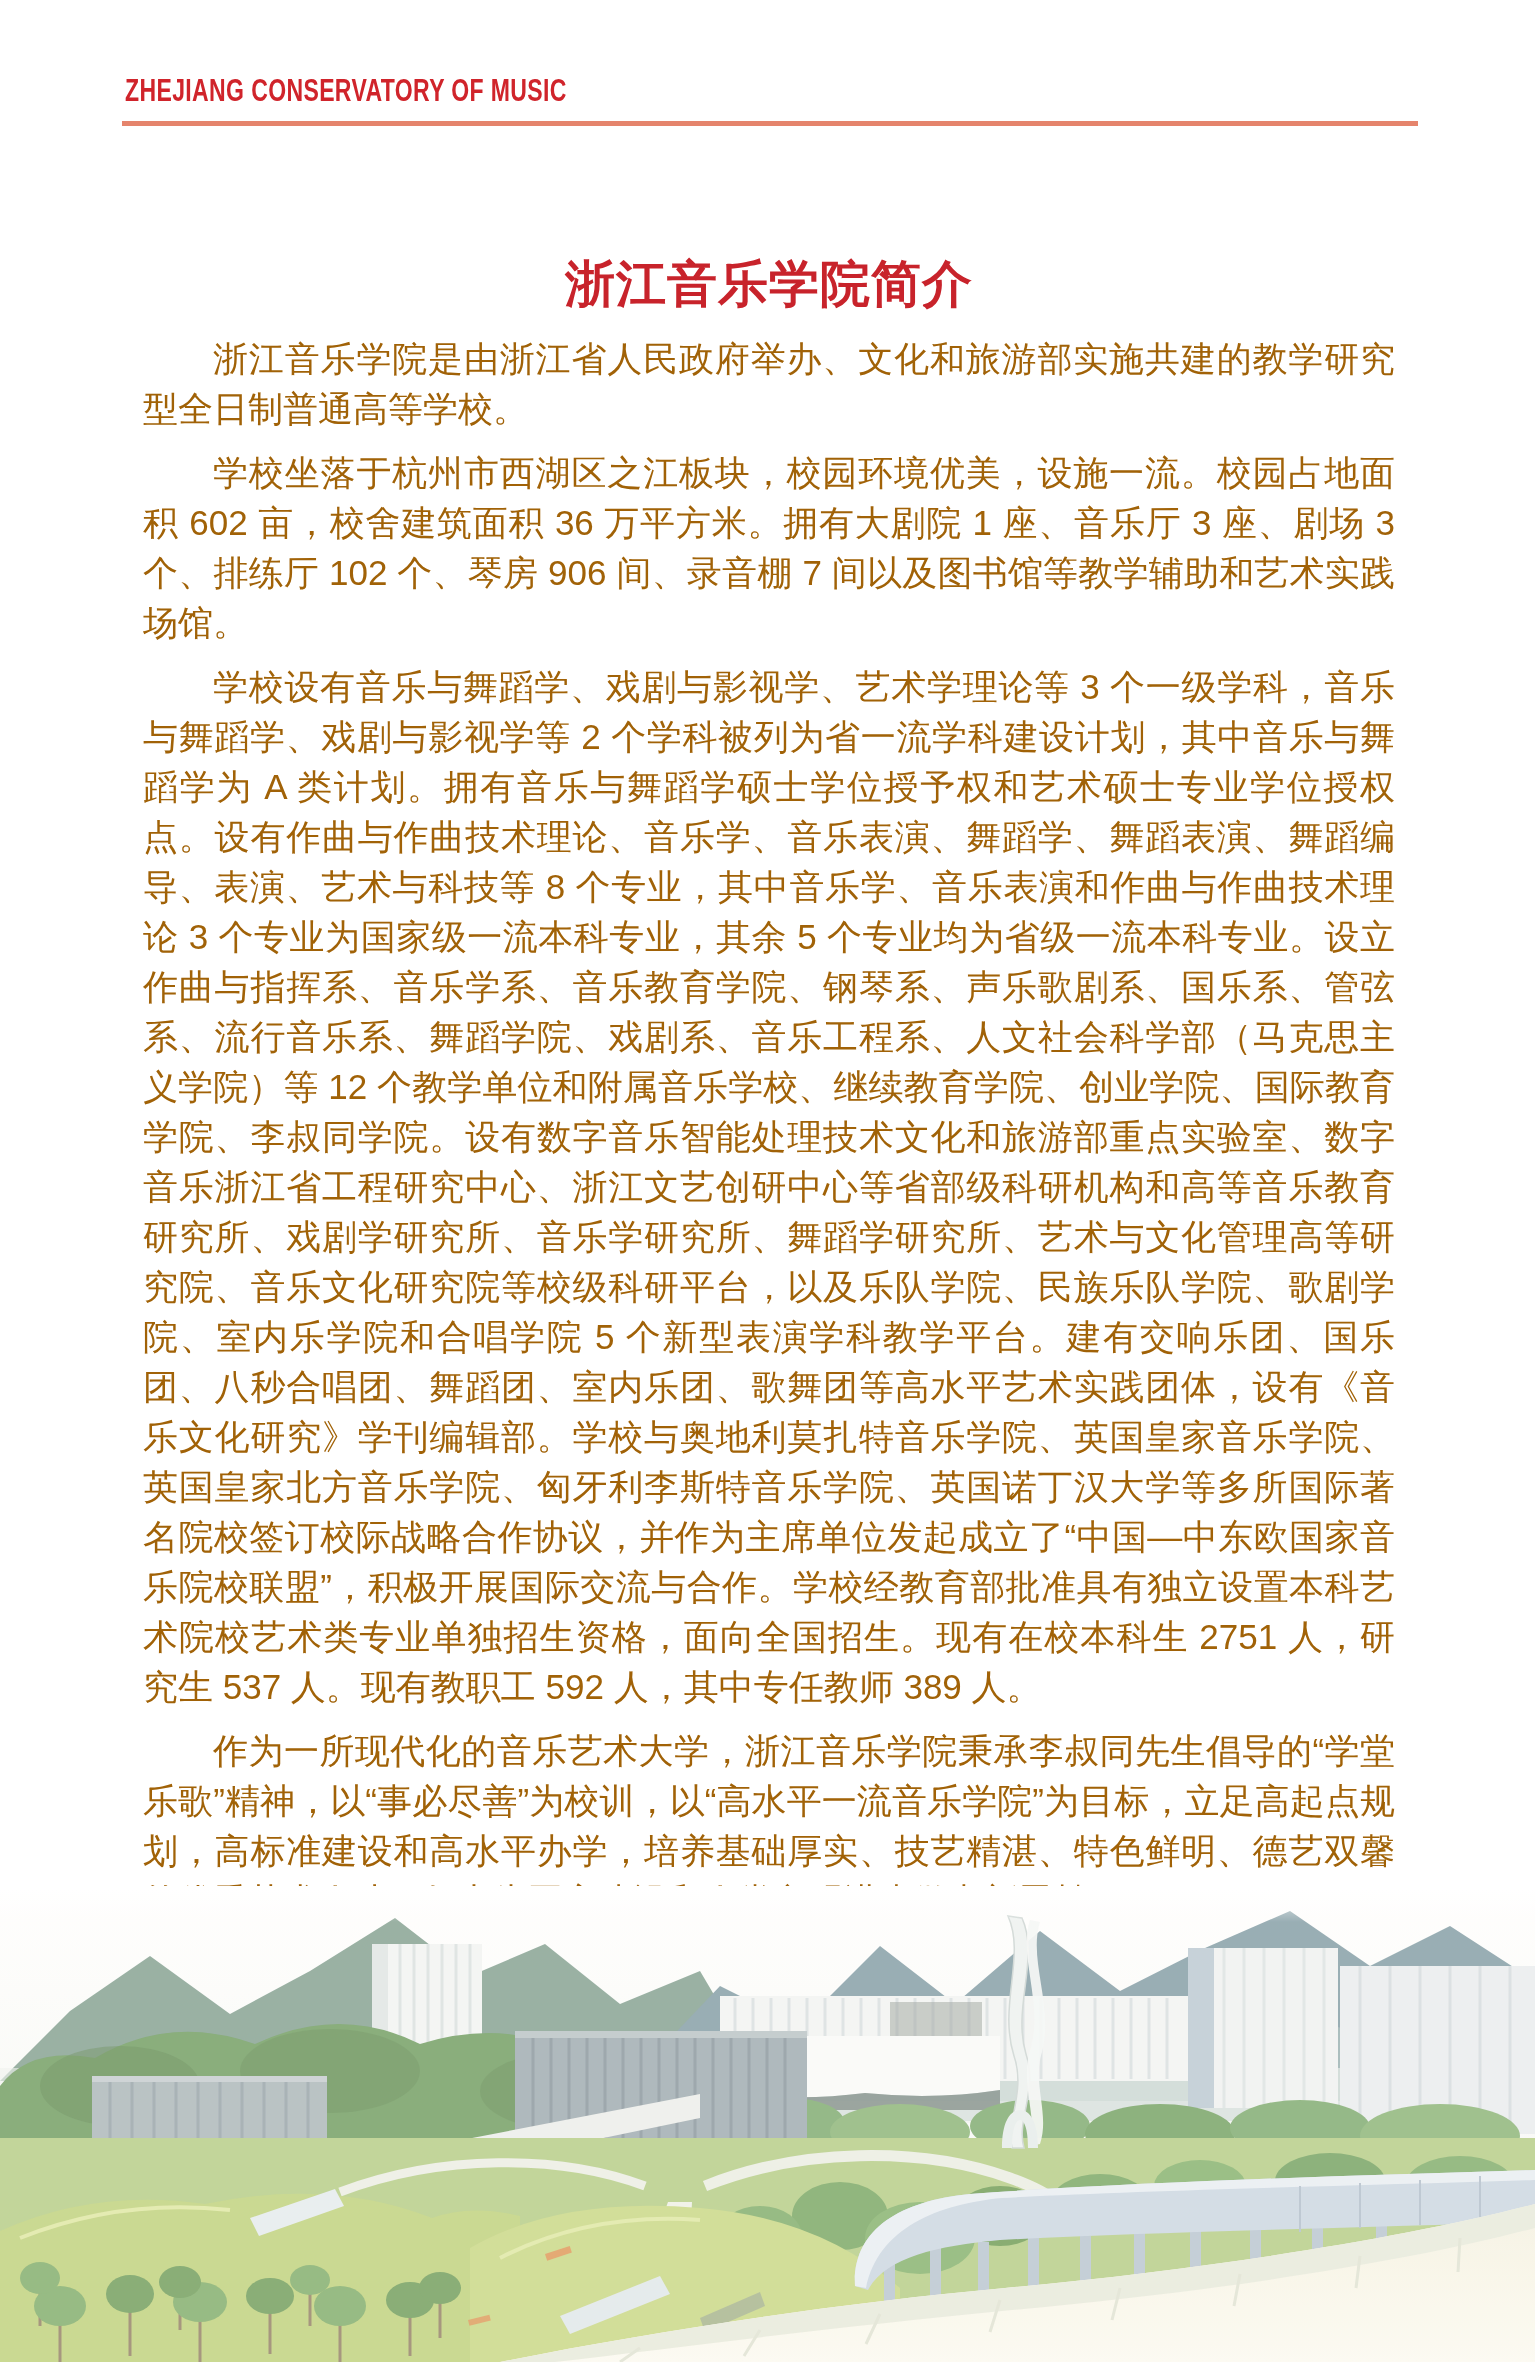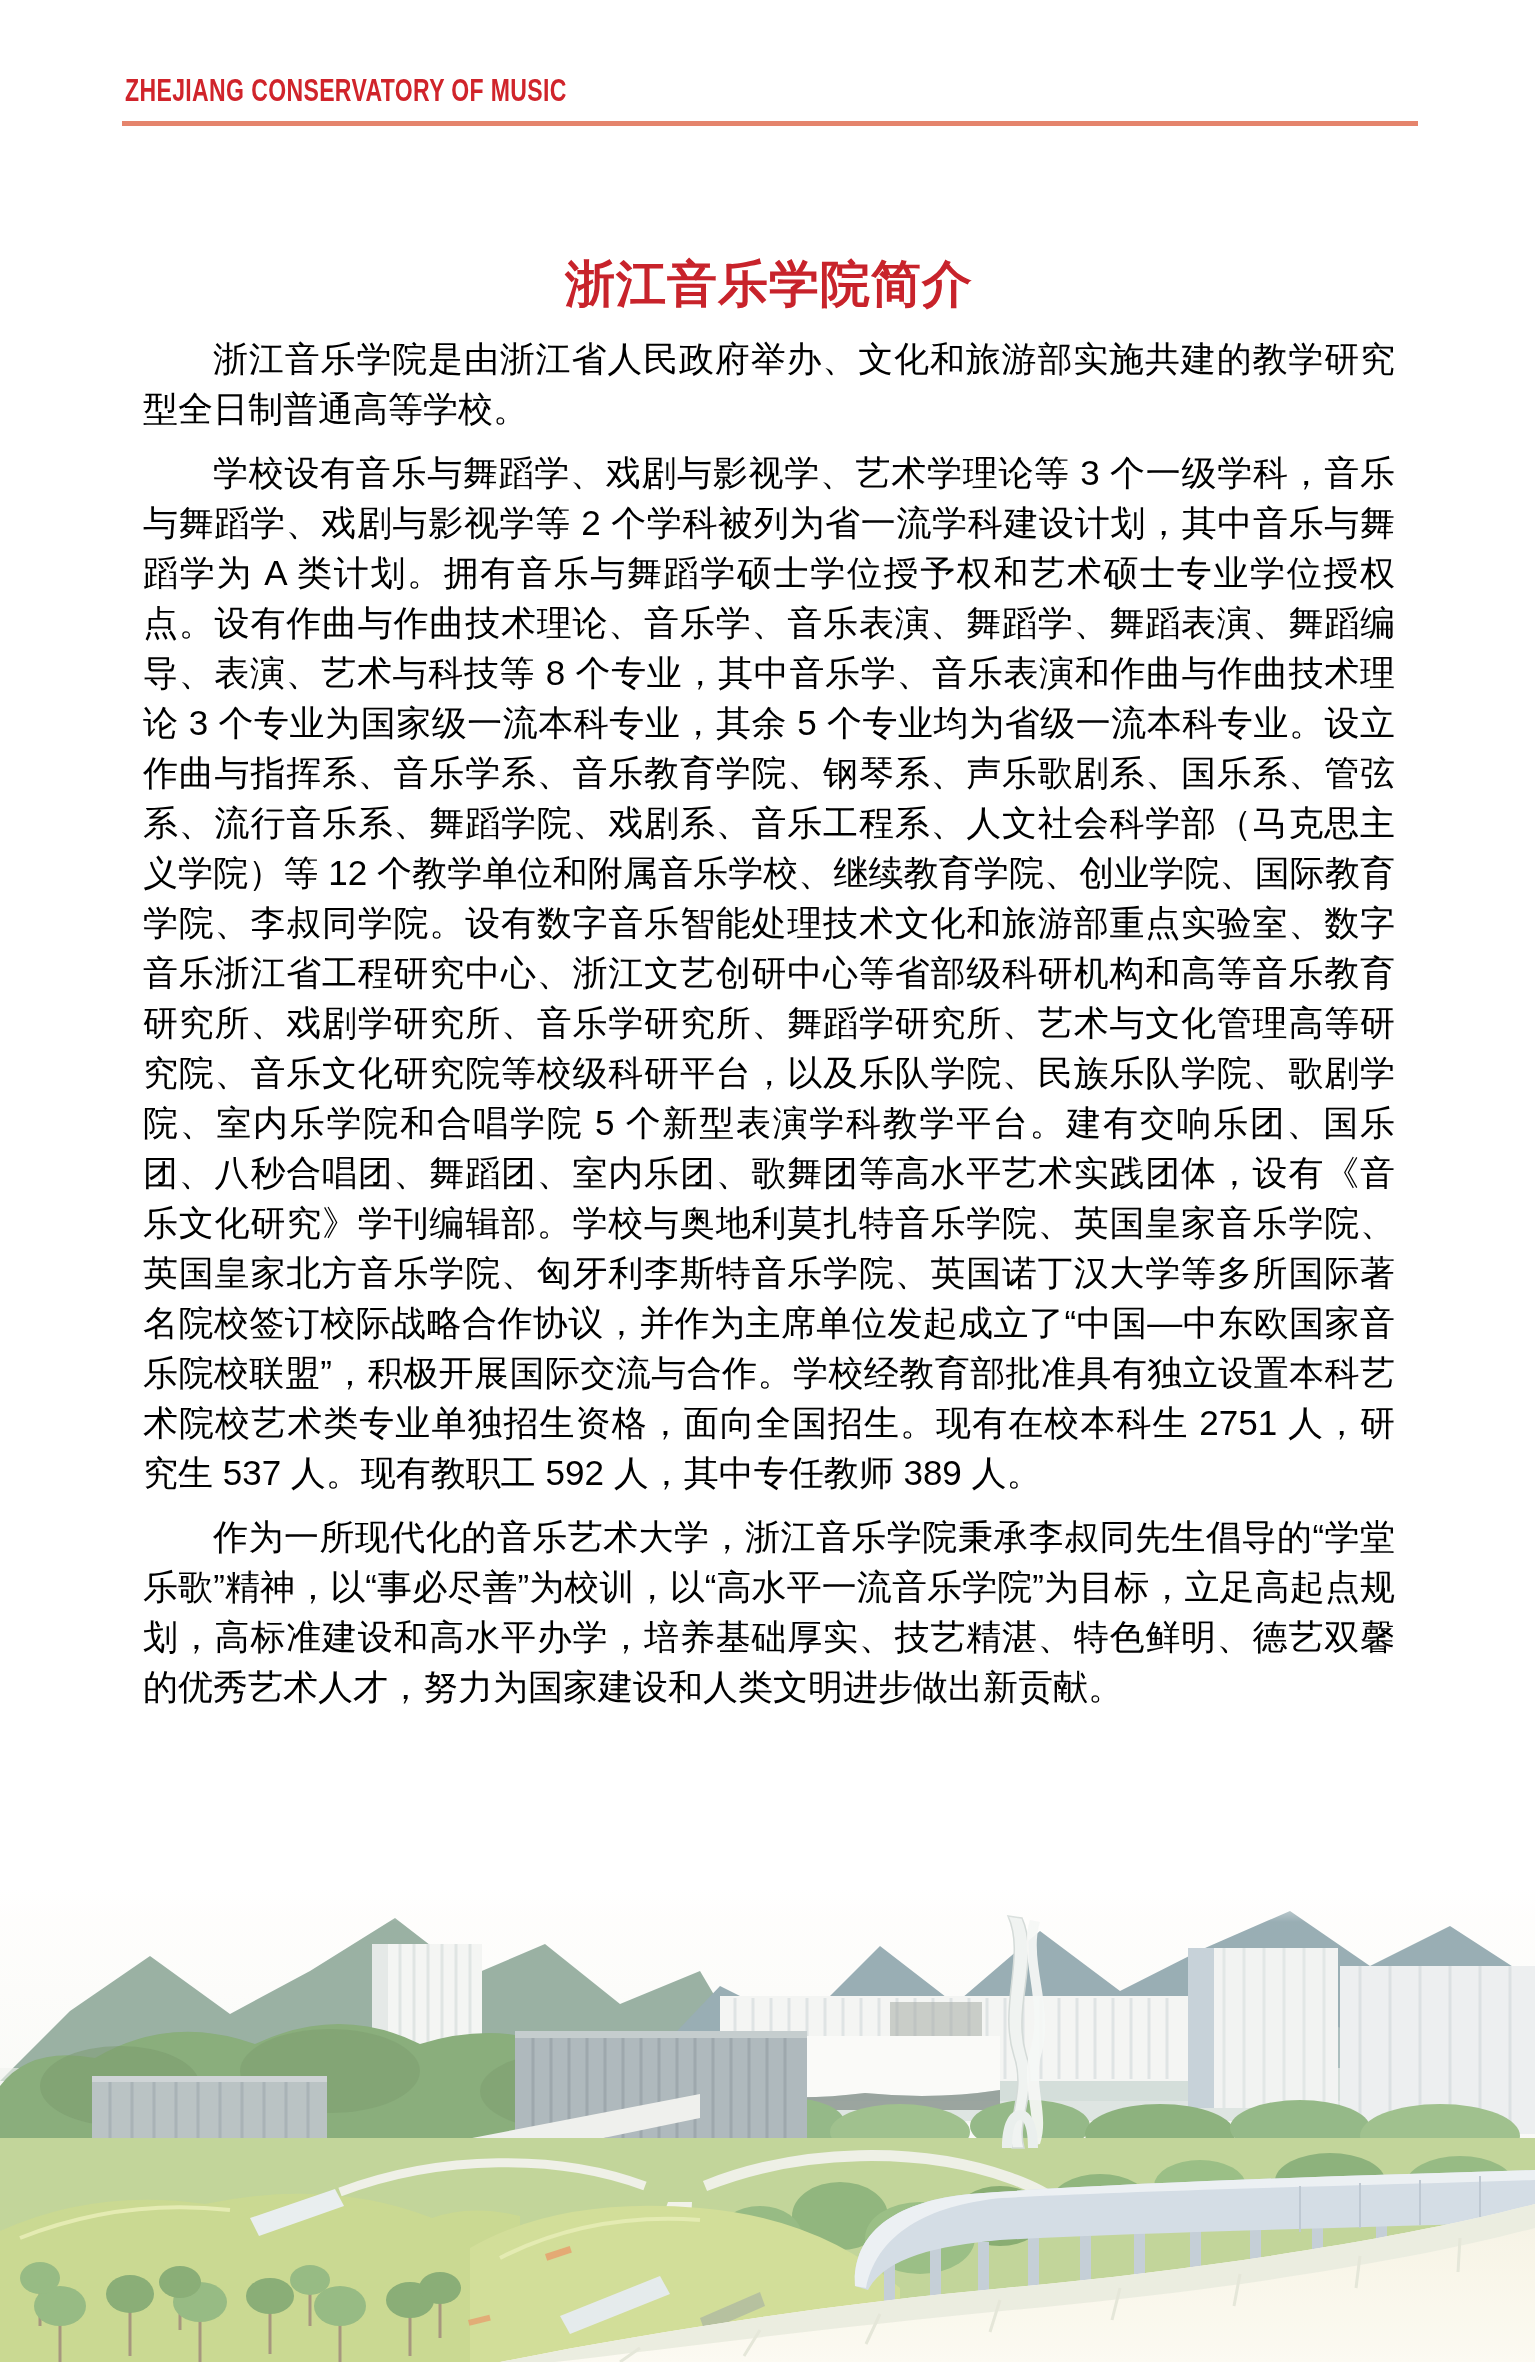--- a/index.html
+++ b/index.html
@@ -22,21 +22,21 @@
   }
   .doc-title{
     position:absolute;left:143px;top:205px;width:1252px;
     text-align:center;
     font-family:"Liberation Serif","DejaVu Serif",serif;
     font-weight:bold;font-size:50px;line-height:90px;color:#c8232b;
     letter-spacing:1px;
   }
   .content{
     position:absolute;left:143px;top:334px;width:1252px;
-    color:#000000;
+    color:#a16207;
   }
   .content p{
     margin:0 0 14px 0;
     font-size:35px;line-height:50px;
     text-align:justify;
     text-indent:2em;
   }
   .photo{
     position:absolute;left:0;top:1886px;width:1535px;height:476px;
     display:block;
@@ -47,20 +47,21 @@
 
 <div class="page">
 
   <div class="brand">ZHEJIANG CONSERVATORY OF MUSIC</div>
   <div class="rule"></div>
 
   <h1 class="doc-title">浙江音乐学院简介</h1>
 
   <div class="content">
     <p>浙江音乐学院是由浙江省人民政府举办、文化和旅游部实施共建的教学研究型全日制普通高等学校。</p>
+    <p>学校坐落于杭州市西湖区之江板块，校园环境优美，设施一流。校园占地面积 602 亩，校舍建筑面积 36 万平方米。拥有大剧院 1 座、音乐厅 3 座、剧场 3 个、排练厅 102 个、琴房 906 间、录音棚 7 间以及图书馆等教学辅助和艺术实践场馆。</p>
     <p>学校设有音乐与舞蹈学、戏剧与影视学、艺术学理论等 3 个一级学科，音乐与舞蹈学、戏剧与影视学等 2 个学科被列为省一流学科建设计划，其中音乐与舞蹈学为 A 类计划。拥有音乐与舞蹈学硕士学位授予权和艺术硕士专业学位授权点。设有作曲与作曲技术理论、音乐学、音乐表演、舞蹈学、舞蹈表演、舞蹈编导、表演、艺术与科技等 8 个专业，其中音乐学、音乐表演和作曲与作曲技术理论 3 个专业为国家级一流本科专业，其余 5 个专业均为省级一流本科专业。设立作曲与指挥系、音乐学系、音乐教育学院、钢琴系、声乐歌剧系、国乐系、管弦系、流行音乐系、舞蹈学院、戏剧系、音乐工程系、人文社会科学部（马克思主义学院）等 12 个教学单位和附属音乐学校、继续教育学院、创业学院、国际教育学院、李叔同学院。设有数字音乐智能处理技术文化和旅游部重点实验室、数字音乐浙江省工程研究中心、浙江文艺创研中心等省部级科研机构和高等音乐教育研究所、戏剧学研究所、音乐学研究所、舞蹈学研究所、艺术与文化管理高等研究院、音乐文化研究院等校级科研平台，以及乐队学院、民族乐队学院、歌剧学院、室内乐学院和合唱学院 5 个新型表演学科教学平台。建有交响乐团、国乐团、八秒合唱团、舞蹈团、室内乐团、歌舞团等高水平艺术实践团体，设有《音乐文化研究》学刊编辑部。学校与奥地利莫扎特音乐学院、英国皇家音乐学院、英国皇家北方音乐学院、匈牙利李斯特音乐学院、英国诺丁汉大学等多所国际著名院校签订校际战略合作协议，并作为主席单位发起成立了“中国—中东欧国家音乐院校联盟”，积极开展国际交流与合作。学校经教育部批准具有独立设置本科艺术院校艺术类专业单独招生资格，面向全国招生。现有在校本科生 2751 人，研究生 537 人。现有教职工 592 人，其中专任教师 389 人。</p>
     <p>作为一所现代化的音乐艺术大学，浙江音乐学院秉承李叔同先生倡导的“学堂乐歌”精神，以“事必尽善”为校训，以“高水平一流音乐学院”为目标，立足高起点规划，高标准建设和高水平办学，培养基础厚实、技艺精湛、特色鲜明、德艺双馨的优秀艺术人才，努力为国家建设和人类文明进步做出新贡献。</p>
   </div>
 
   <svg class="photo" viewBox="0 0 1535 476" preserveAspectRatio="none" role="img">
     <defs>
       <linearGradient id="sky" x1="0" y1="0" x2="0" y2="1">
         <stop offset="0" stop-color="#ffffff"></stop>
           <stop offset="1" stop-color="#f2f6f1"></stop>
       </linearGradient>

